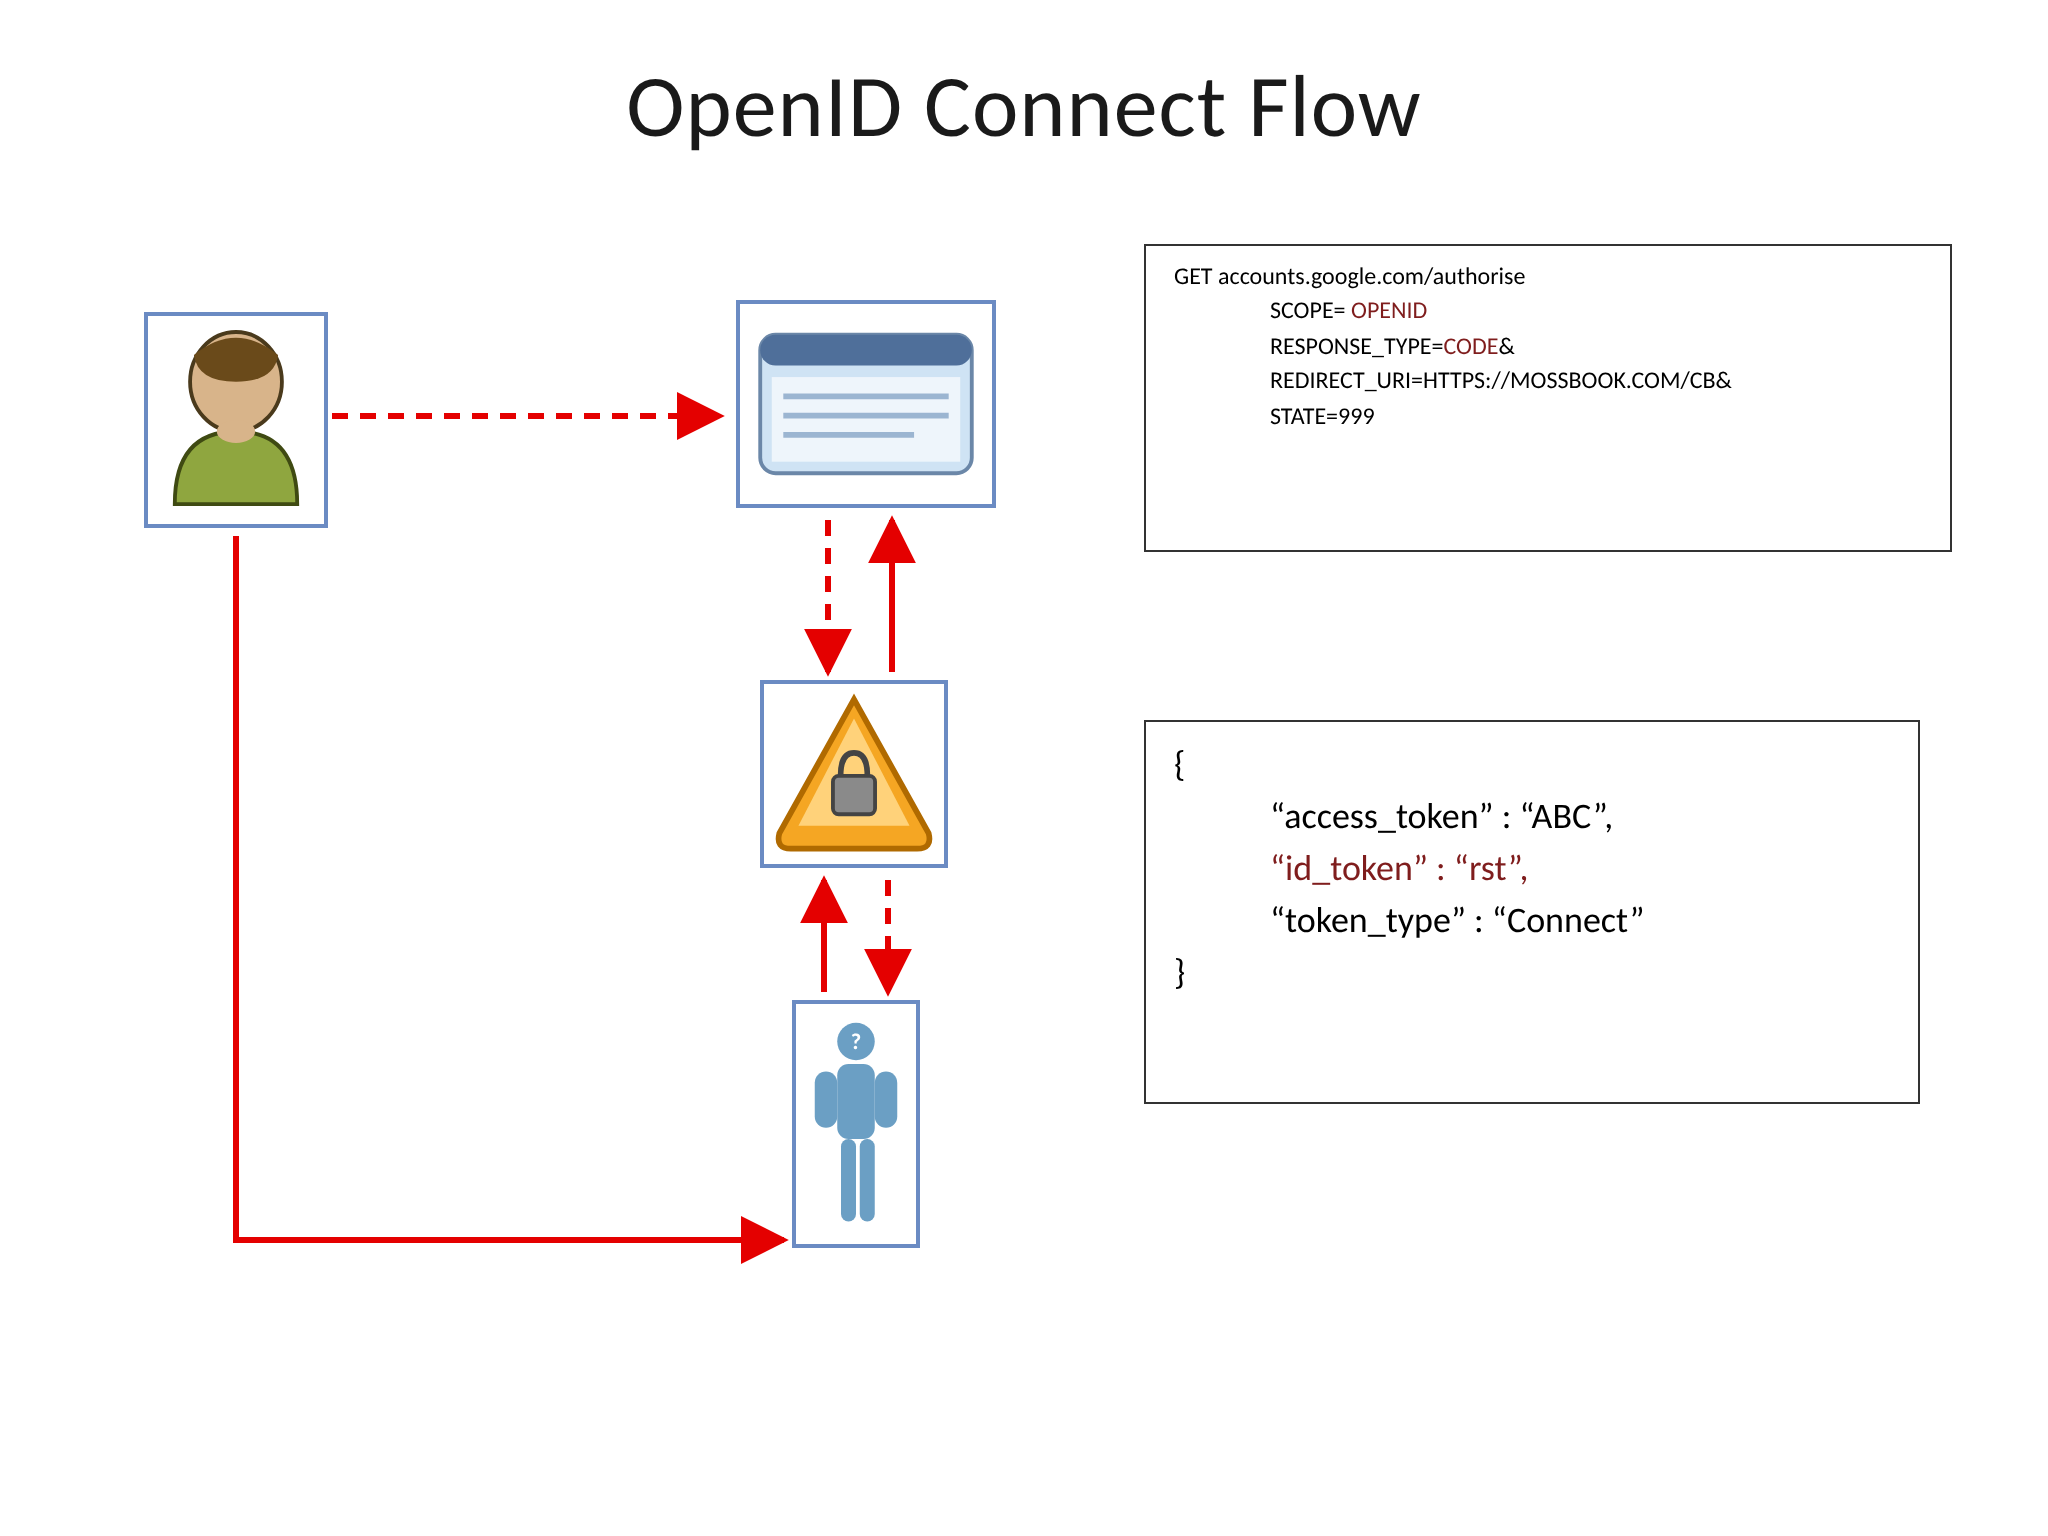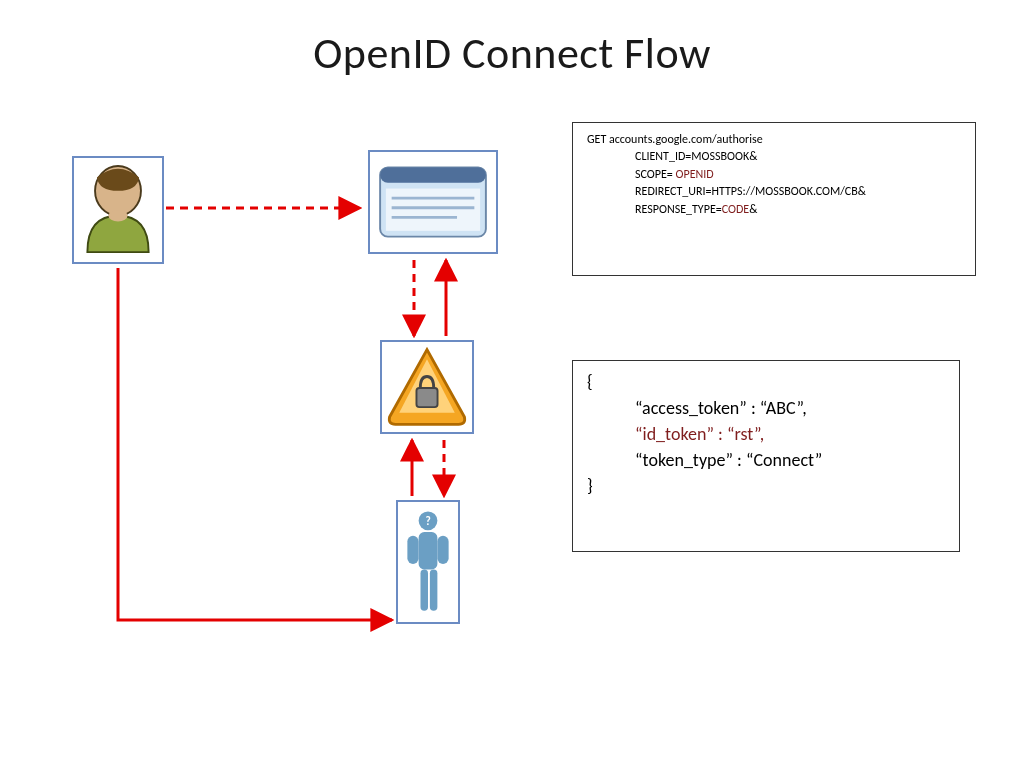--- a/index.html
+++ b/index.html
@@ -131,28 +131,28 @@
       <rect x="22" y="30" width="20" height="40" rx="6" fill="#6b9fc4"></rect>
       <rect x="10" y="34" width="12" height="30" rx="6" fill="#6b9fc4"></rect>
       <rect x="42" y="34" width="12" height="30" rx="6" fill="#6b9fc4"></rect>
       <rect x="24" y="70" width="8" height="44" rx="4" fill="#6b9fc4"></rect>
       <rect x="34" y="70" width="8" height="44" rx="4" fill="#6b9fc4"></rect>
     </svg>
   </div>
 
   <div class="panel panel-req">
     <div>GET accounts.google.com/authorise</div>
-    <span class="indent">CLIENT_ID=MOSSBOOK&amp;</span>
     <span class="indent">
       <span>SCOPE= </span><span class="red">OPENID</span>
     </span>
-    <span class="indent">REDIRECT_URI=HTTPS://MOSSBOOK.COM/CB&amp;</span>
     <span class="indent">
       <span>RESPONSE_TYPE=</span><span class="red">CODE</span><span>&amp;</span>
     </span>
+    <span class="indent">REDIRECT_URI=HTTPS://MOSSBOOK.COM/CB&amp;</span>
+    <span class="indent">STATE=999</span>
   </div>
 
   <div class="panel panel-json">
     <div>{</div>
     <span class="indent">“access_token” : “ABC”,</span>
     <span class="indent red">“id_token” : “rst”,</span>
     <span class="indent">“token_type” : “Connect”</span>
     <div>}</div>
   </div>
 

